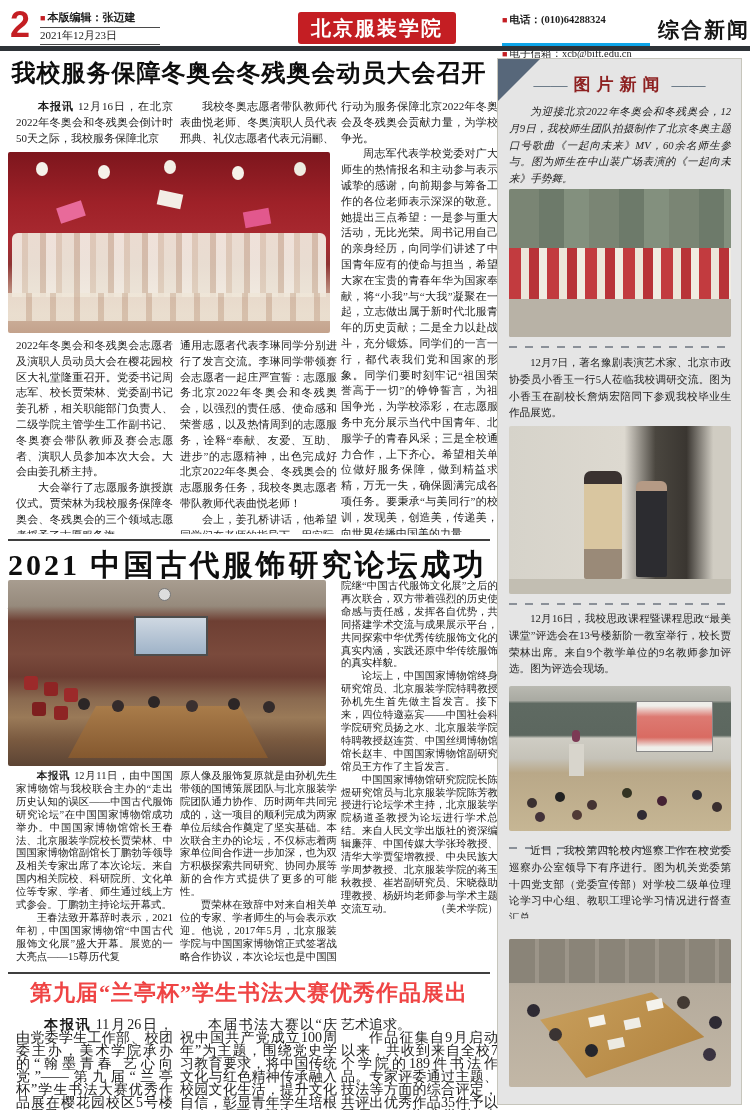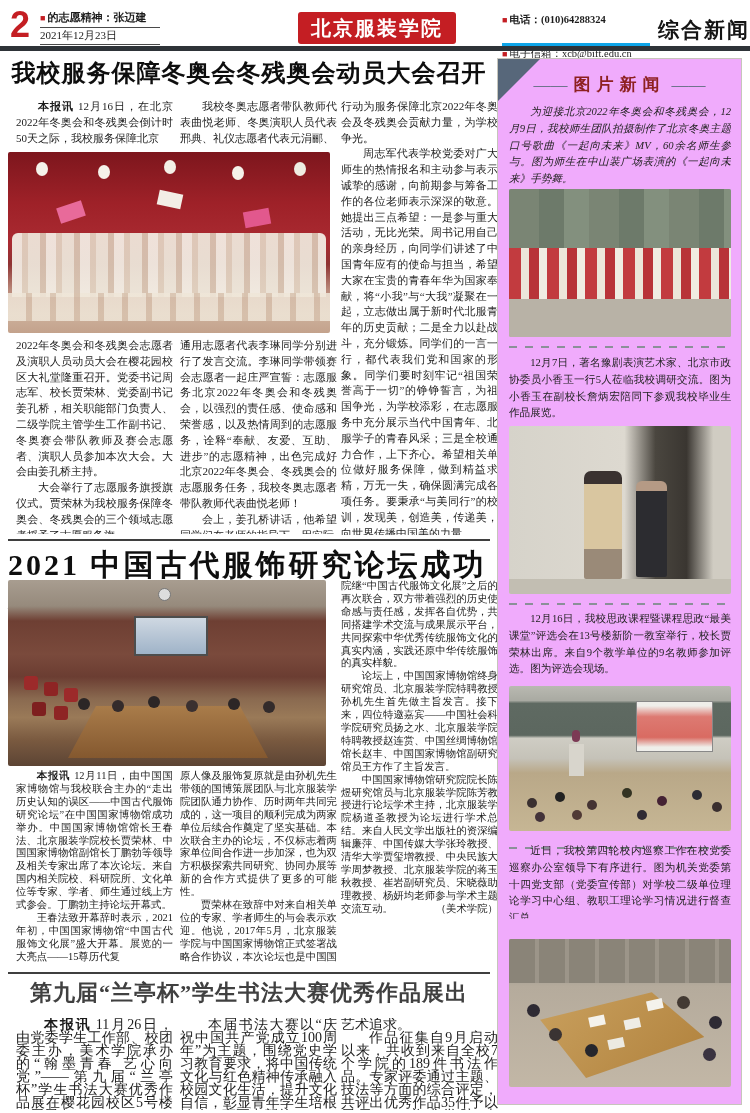--- a/index.html
+++ b/index.html
@@ -20,21 +20,21 @@
   .section{position:absolute;left:658px;top:16px;font-family:"Liberation Sans","DejaVu Sans",sans-serif;
            font-weight:700;font-size:21px;letter-spacing:2px;color:#141414;}
   .toprule{position:absolute;left:0;top:46px;width:750px;height:5px;background:#2e3338;}
   
   .h1{position:absolute;left:8px;top:57px;width:482px;text-align:center;
       font-family:"Liberation Sans","DejaVu Sans",sans-serif;font-weight:700;
       font-size:24px;letter-spacing:1px;color:#0e0e0e;}
   .h2{position:absolute;left:8px;top:545px;width:482px;font-weight:700;
       font-size:30px;letter-spacing:3px;color:#0e0e0e;}
   .h3{position:absolute;left:8px;top:978px;width:482px;text-align:center;font-weight:700;
-      font-size:22px;letter-spacing:1px;color:#404040;}
+      font-size:22px;letter-spacing:1px;color:#ef4444;}
   .sep{position:absolute;left:8px;width:482px;height:2px;background:#3f3f3f;}
   
   .col{position:absolute;overflow:hidden;text-align:justify;margin-left:8px;}
   .col p{margin:0;}
   p.ind{text-indent:2em;}
   .a1col{font-size:11px;line-height:15.8px;}
   .a2col{font-size:10.4px;line-height:12.9px;}
   .a3col{font-size:14px;line-height:13px;}
   .lede{font-weight:700;margin-right:4px;}
   .byline{float:right;}
@@ -56,21 +56,21 @@
   .pA2 .clock{position:absolute;left:150px;top:8px;width:11px;height:11px;border-radius:50%;background:#ddd;border:1px solid #777;}
   .pA2 .screen{position:absolute;left:126px;top:36px;width:70px;height:36px;border:2px solid #4d4d4d;
        background:linear-gradient(180deg,#cfd8e2,#9fb3c8);}
   .pA2 .chairs{position:absolute;left:16px;top:96px;width:14px;height:14px;border-radius:3px;background:#9c2a2a;
        box-shadow:20px 6px 0 #8e2424,40px 12px 0 #9c2a2a,8px 26px 0 #7e1f1f,30px 30px 0 #8e2424;}
   .pA2 .tbl{position:absolute;left:60px;bottom:8px;width:200px;height:52px;background:linear-gradient(#a97c4a,#84582f);
        clip-path:polygon(14% 0,86% 0,100% 100%,0 100%);}
   .pA2 .ppl{position:absolute;left:70px;bottom:56px;width:12px;height:12px;border-radius:50%;background:#2c2626;
        box-shadow:34px 2px 0 #332b2b,70px -2px 0 #2c2626,108px 2px 0 #3a3030,150px 0 0 #2c2626,185px 3px 0 #332b2b;}
   
-  .sidebar{position:absolute;left:497px;top:58px;width:245px;height:1047px;background:#f0abfc;
+  .sidebar{position:absolute;left:497px;top:58px;width:245px;height:1047px;background:#e5e5e5;
            border:1px solid #c6c5bb;box-sizing:border-box;}
   .corner{position:absolute;top:0;left:0;width:0;height:0;border-top:42px solid #57677a;border-right:42px solid transparent;}
   .sbtitle{position:absolute;top:14px;left:0;width:100%;text-align:center;font-weight:700;font-size:17px;color:#8d2020;}
   .sbtitle .dash{color:#5a6b7a;letter-spacing:0;font-weight:400;}
   .sbtitle .t{letter-spacing:6px;margin:0 6px;}
   .cap{position:absolute;left:11px;width:222px;font-size:10.6px;line-height:16.8px;text-align:justify;
        color:#222;overflow:hidden;text-indent:2em;margin:0;}
   .dashline{position:absolute;left:11px;width:222px;height:2px;
        background:repeating-linear-gradient(90deg,#8a9098 0 8px,transparent 8px 16px);}
   .sp{left:11px;width:222px;}
@@ -104,21 +104,21 @@
   .pS4 .ppl{position:absolute;left:8%;top:44%;width:13px;height:13px;border-radius:50%;background:#2e2a33;
        box-shadow:22px 24px 0 #3a3333,58px 40px 0 #26262c,150px -8px 0 #433a33,182px 12px 0 #2e2a33,176px 44px 0 #3a3340;}
 </style>
 </head>
 <body>
 
 <div class="page">
 
   <div class="pageno">2</div>
   <div class="edblock">
-    <div class="ln b1"><span class="bullet">■</span><span>的志愿精神：张迈建</span></div>
+    <div class="ln b1"><span class="bullet">■</span><span>本版编辑：张迈建</span></div>
     <div class="ln">2021年12月23日</div>
   </div>
   <div class="masthead">北京服装学院</div>
   <div class="contact">
     <div class="ln1"><span class="bullet">■</span><span>电话：(010)64288324</span></div>
     <div><span class="bullet">■</span><span>电子信箱：xcb@bift.edu.cn</span></div>
   </div>
   <div class="section">综合新闻</div>
   <div class="toprule"></div>
 

